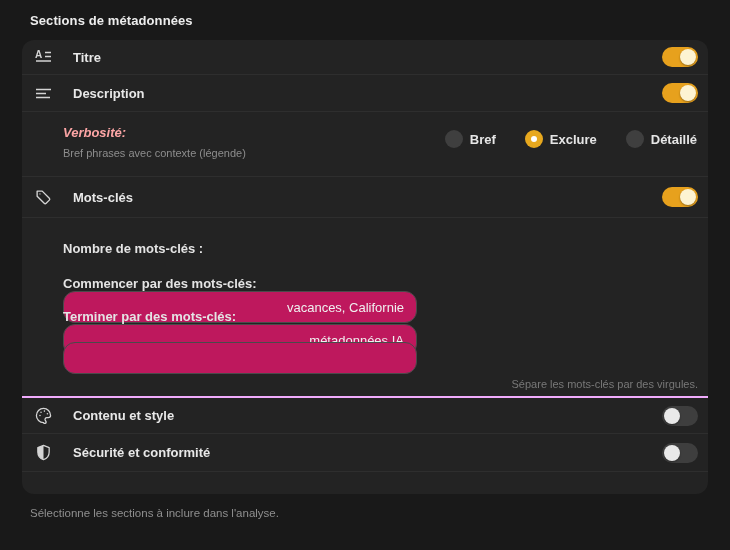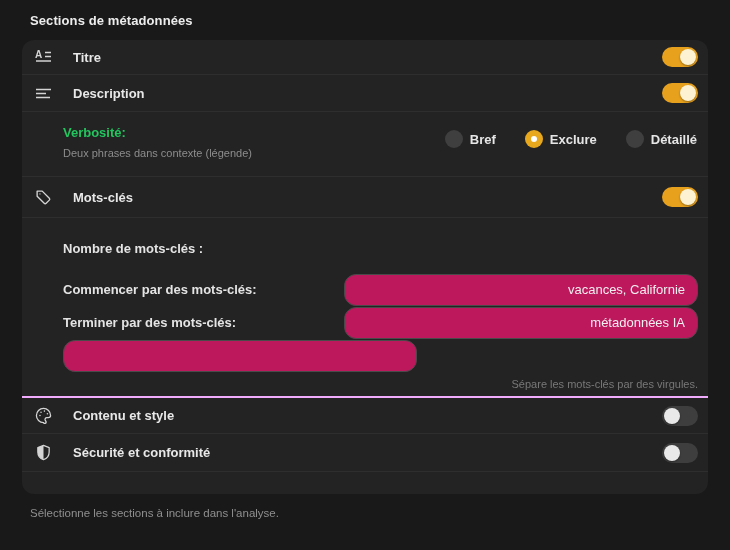--- a/index.html
+++ b/index.html
@@ -35,21 +35,21 @@
   
   .toggle { margin-left: auto; width: 36px; height: 20px; border-radius: 10px; position: relative; cursor: pointer; flex: 0 0 36px; }
   .toggle .knob { position: absolute; top: 2px; width: 16px; height: 16px; border-radius: 50%; }
   .toggle[data-state="on"] { background: #e7a11d; }
   .toggle[data-state="on"] .knob { right: 2px; background: #fdf3d2; box-shadow: 0 1px 2px rgba(0,0,0,.35); }
   .toggle[data-state="off"] { background: #3e3e3e; }
   .toggle[data-state="off"] .knob { left: 2px; background: #e9e9e9; box-shadow: 0 1px 2px rgba(0,0,0,.35); }
 
   
   .verbosity-block { position: relative; height: 65px; padding-left: 41px; border-bottom: 1px solid #2e2e2e; }
-  .vb-label { padding-top: 13px; font-size: 13px; font-weight: 600; color: #22c55e; }
+  .vb-label { padding-top: 13px; font-size: 13px; font-weight: 600; color: #fca5a5; font-style: italic; }
   .vb-help { margin-top: 7px; font-size: 11px; color: #8d8d8d; }
   .radio-group { position: absolute; right: 11px; top: 18px; display: flex; align-items: center; gap: 29px; }
   .radio { display: flex; align-items: center; gap: 7px; cursor: pointer; }
   .radio-dot { width: 18px; height: 18px; border-radius: 50%; background: #3f3f3f; position: relative; }
   .radio[data-selected="true"] .radio-dot { background: #e7a81e; }
   .radio[data-selected="true"] .radio-dot::after {
     content: ""; position: absolute; left: 6px; top: 6px; width: 6px; height: 6px;
     border-radius: 50%; background: #ffffff;
   }
   .radio-label { font-size: 13px; font-weight: 600; color: #e6e6e6; }
@@ -61,21 +61,21 @@
   .kw-number-right { margin-left: auto; display: flex; align-items: center; gap: 8px; }
   .max-label { font-size: 13px; color: #b1b1b1; }
   .num-box {
     width: 42px; height: 28px; background: #151515; border: 1px solid #454545; border-radius: 9px;
     color: #ffffff; font-size: 13px; display: flex; align-items: center; justify-content: center;
   }
   .stepper { width: 22px; height: 34px; background: #3e3e3e; border-radius: 7px; display: flex; flex-direction: column; overflow: hidden; }
   .stepper-btn { flex: 1; display: flex; align-items: center; justify-content: center; color: #d2d2d2; cursor: pointer; }
   .stepper-btn.up { border-bottom: 1px solid #2c2c2c; }
 
-  .kw-row { display: flex; align-items: center; justify-content: space-between; height: 27px; margin-top: 6px; }
+  .kw-row { display: flex; align-items: flex-start; justify-content: space-between; height: 27px; margin-top: 6px; flex-direction: column; }
   .kw-row.first { margin-top: 11px; }
   .kw-input {
     width: 354px; height: 27px; background: #be185d; border: 1px solid #4a4a4a; border-radius: 12px;
     color: #f0f0f0; font-size: 13px; text-align: right; padding: 15px 12px; outline: none;
     font-family: "Liberation Sans", sans-serif;
   }
   .kw-help { text-align: right; font-size: 11px; color: #787878; margin-top: 9px; }
 
   .row-titre { height: 35px; }
   .row-description { height: 37px; }
@@ -119,21 +119,21 @@
         </svg>
       </span>
       <span class="row-label">Description</span>
       <span class="toggle" data-state="on">
           <span class="knob"></span>
         </span>
     </div>
 
     <div class="verbosity-block">
       <div class="vb-label">Verbosité:</div>
-      <div class="vb-help">Deux phrases dans contexte (légende)</div>
+      <div class="vb-help">Bref phrases avec contexte (légende)</div>
       <div class="radio-group">
         <span class="radio" data-selected="false">
           <span class="radio-dot"></span>
           <span class="radio-label">Bref</span>
         </span>
         <span class="radio" data-selected="true">
           <span class="radio-dot"></span>
           <span class="radio-label">Exclure</span>
         </span>
         <span class="radio" data-selected="false">

